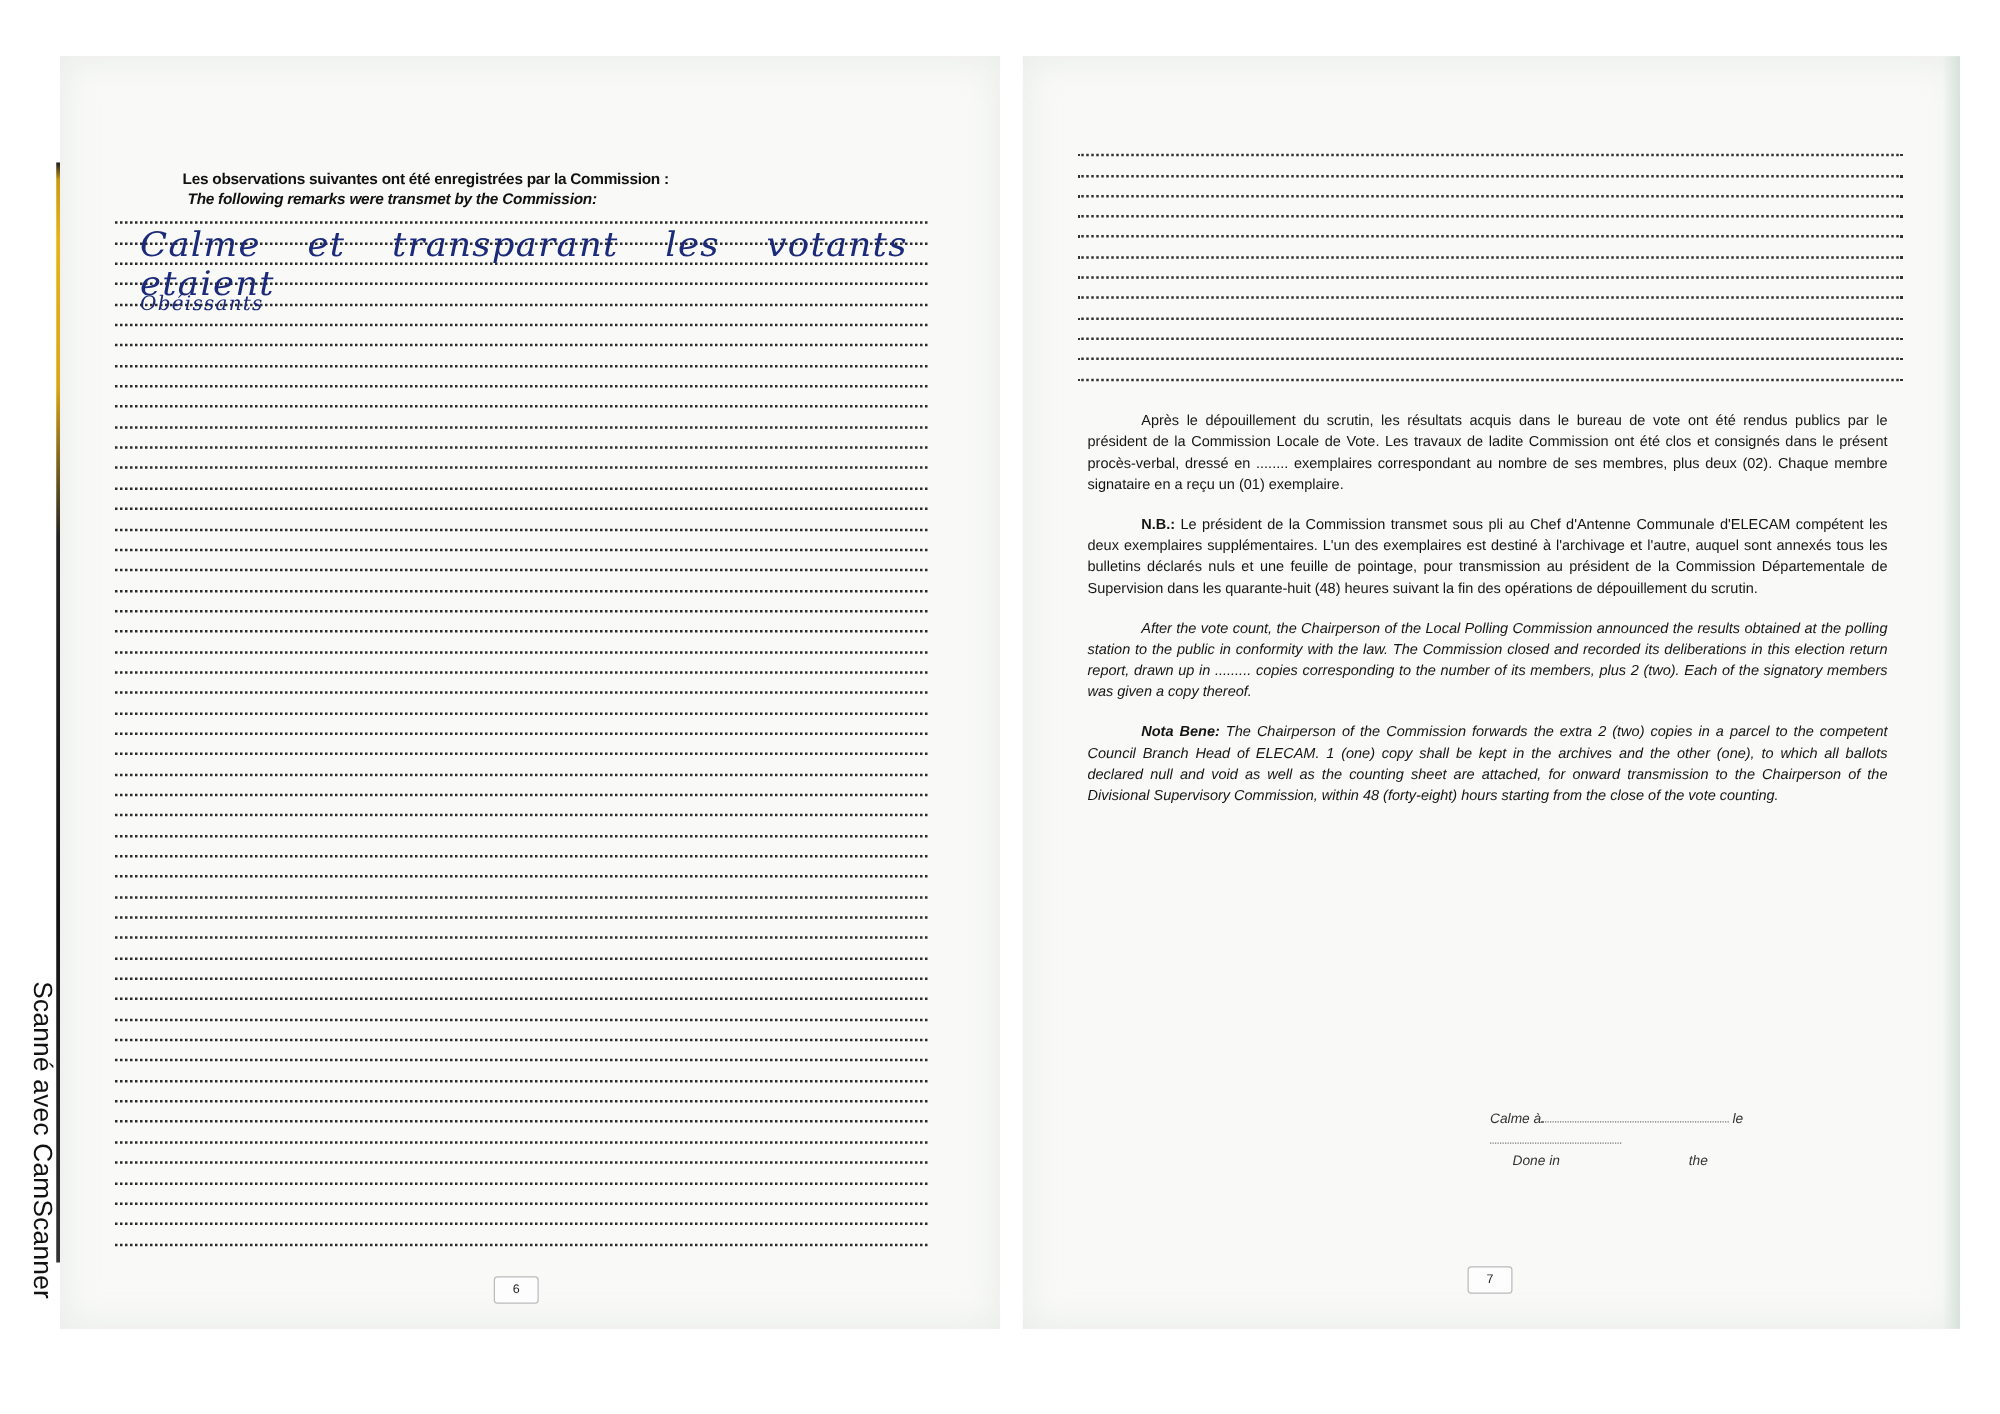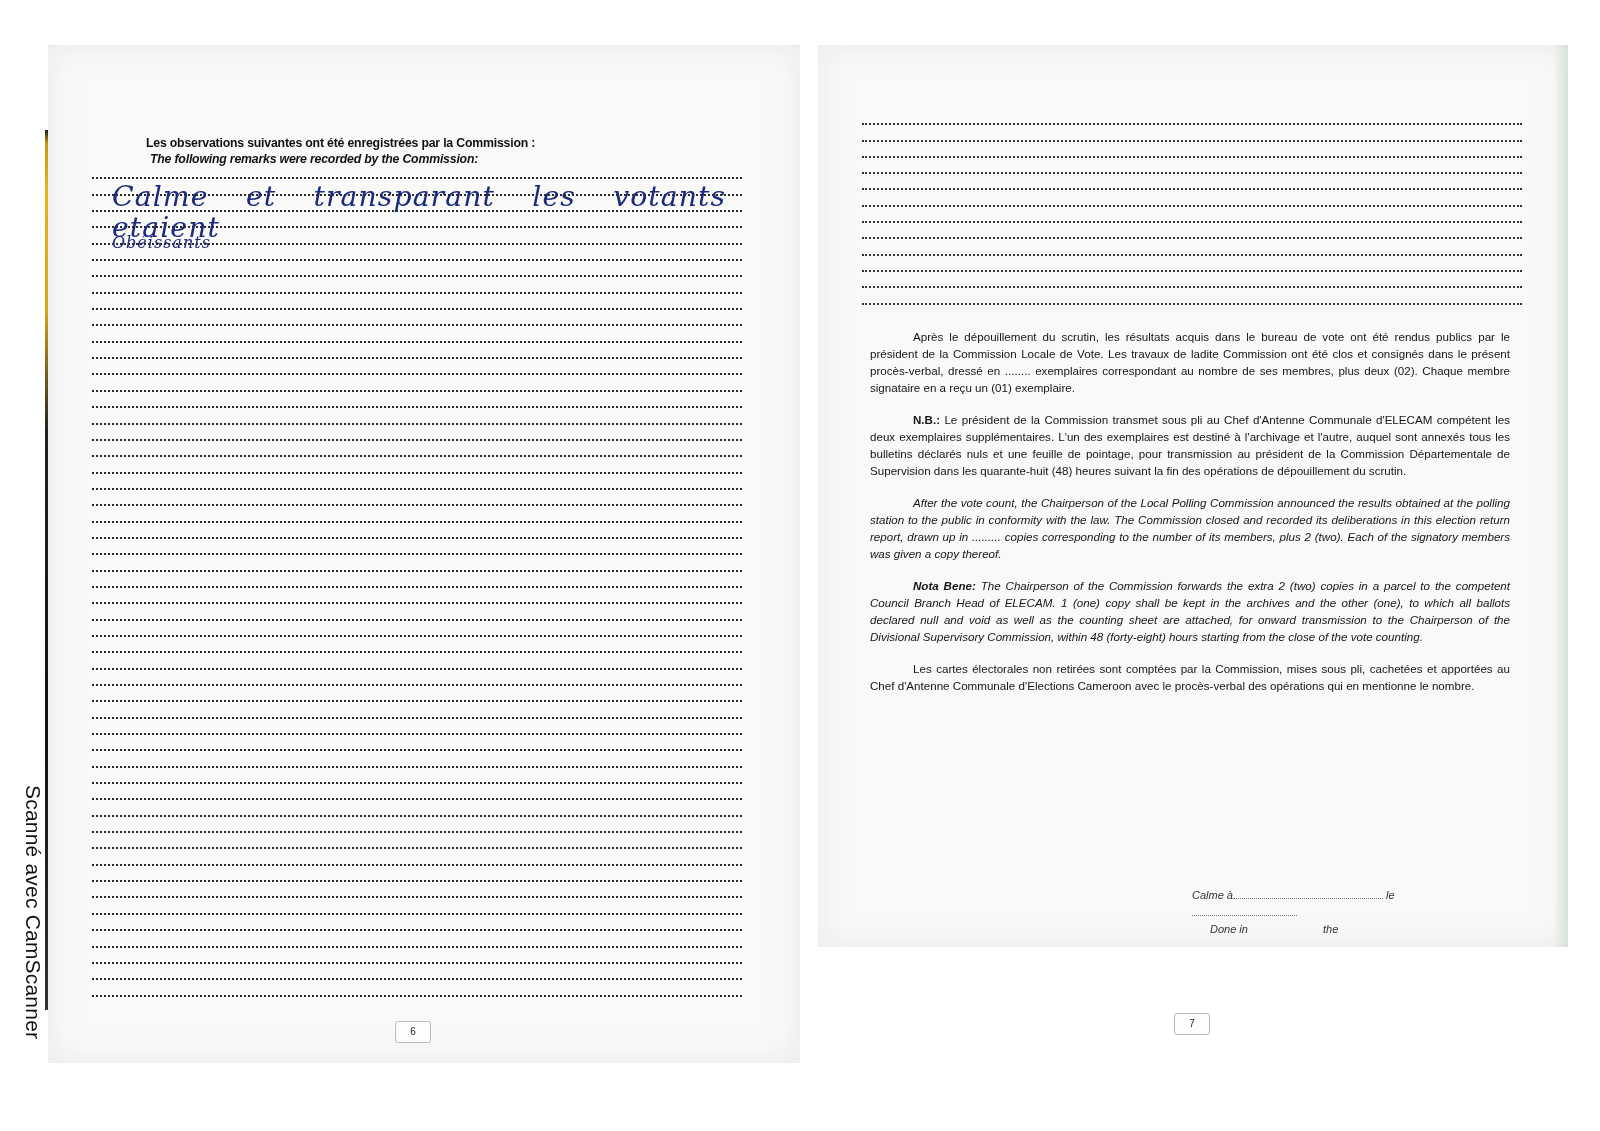--- a/index.html
+++ b/index.html
@@ -6,21 +6,21 @@
   body {
     width: 1600px; height: 1131px; position: relative; overflow: hidden;
     background: #ffffff;
     font-family: "Liberation Sans", sans-serif;
   }
   .page {
     position: absolute; background: #f9faf8;
     box-shadow: inset 0 0 30px rgba(200,205,200,0.35);
   }
   #page-left  { left: 48px;  top: 45px; width: 752px; height: 1018px; }
-  #page-right { left: 818px; top: 45px; width: 750px; height: 902px; }
+  #page-right { left: 818px; top: 45px; width: 750px; height: 1018px; }
   #page-right::after {
     content: ""; position: absolute; right: 0; top: 0; width: 14px; height: 100%;
     background: linear-gradient(to right, rgba(255,255,255,0), rgba(205,220,210,0.7));
   }
   .binding-edge {
     position: absolute; left: 45px; top: 130px; width: 7px; height: 880px;
     background: linear-gradient(to bottom, #1a1a1a 0px, #c99a12 14px, #e6b31a 60px, #d9a617 180px, #222 300px, #111 600px, #333 880px);
   }
   .watermark {
     position: absolute; left: 15px; top: 785px;
@@ -64,32 +64,32 @@
   .body-text p { margin: 0 0 15px 0; text-indent: 43px; }
   .body-text p.it { font-style: italic; }
   .body-text b { font-weight: bold; }
   .body-text p.no-gap { margin-bottom: 2px; }
   .sign-block {
     position: absolute; left: 374px; top: 842px; width: 300px; font-style: italic;
     font-size: 11px; color: #333; line-height: 17px;
   }
   .sign-block .row1 span.dots { display: inline-block; border-bottom: 1px dotted #777; height: 10px; vertical-align: baseline; }
   .sign-block .row2 { padding-left: 18px; }
-  .sign-block .row2 .the { display: inline-block; margin-left: 72px; }
+  .sign-block .row2 .the { display: inline-block; margin-left: 100px; }
 </style>
 </head>
 <body>
 
 <div class="binding-edge"></div>
 <div class="watermark">Scanné avec CamScanner</div>
 
 <div class="page" id="page-left">
   <div class="heading">
     <div class="fr">Les observations suivantes ont été enregistrées par la Commission :</div>
-    <div class="en">The following remarks were recorded by the Commission:</div>
+    <div class="en">The following remarks were transmet by the Commission:</div>
   </div>
 
   <div class="ruled" id="lines-left">
       <div class="line"></div>
       <div class="line"></div>
       <div class="line"></div>
       <div class="line"></div>
       <div class="line"></div>
       <div class="line"></div>
       <div class="line"></div>
@@ -159,21 +159,20 @@
       <div class="line"></div>
       <div class="line"></div>
       <div class="line"></div>
     </div>
 
   <div class="body-text" style="top:283px;">
     <p>Après le dépouillement du scrutin, les résultats acquis dans le bureau de vote ont été rendus publics par le président de la Commission Locale de Vote. Les travaux de ladite Commission ont été clos et consignés dans le présent procès-verbal, dressé en ........ exemplaires correspondant au nombre de ses membres, plus deux (02). Chaque membre signataire en a reçu un (01) exemplaire.</p>
     <p><b>N.B.:</b><span> Le président de la Commission transmet sous pli au Chef d'Antenne Communale d'ELECAM compétent les deux exemplaires supplémentaires. L'un des exemplaires est destiné à l'archivage et l'autre, auquel sont annexés tous les bulletins déclarés nuls et une feuille de pointage, pour transmission au président de la Commission Départementale de Supervision dans les quarante-huit (48) heures suivant la fin des opérations de dépouillement du scrutin.</span></p>
     <p class="it">After the vote count, the Chairperson of the Local Polling Commission announced the results obtained at the polling station to the public in conformity with the law. The Commission closed and recorded its deliberations in this election return report, drawn up in ......... copies corresponding to the number of its members, plus 2 (two). Each of the signatory members was given a copy thereof.</p>
     <p class="it"><b>Nota Bene:</b><span> The Chairperson of the Commission forwards the extra 2 (two) copies in a parcel to the competent Council Branch Head of ELECAM. 1 (one) copy shall be kept in the archives and the other (one), to which all ballots declared null and void as well as the counting sheet are attached, for onward transmission to the Chairperson of the Divisional Supervisory Commission, within 48 (forty-eight) hours starting from the close of the vote counting.</span></p>
-    <p>Les cartes électorales non retirées sont comptées par la Commission, mises sous pli, cachetées et apportées au Chef d'Antenne Communale d'Elections Cameroon avec le procès-verbal des opérations qui en mentionne le nombre.</p>
   </div>
 
   <div class="sign-block">
     <div class="row1">
       <span>Calme à</span><span class="dots" style="width:150px;"></span>
       <span>le</span><span class="dots" style="width:105px;"></span>
     </div>
     <div class="row2">
       <span>Done in</span>
       <span class="the">the</span>

